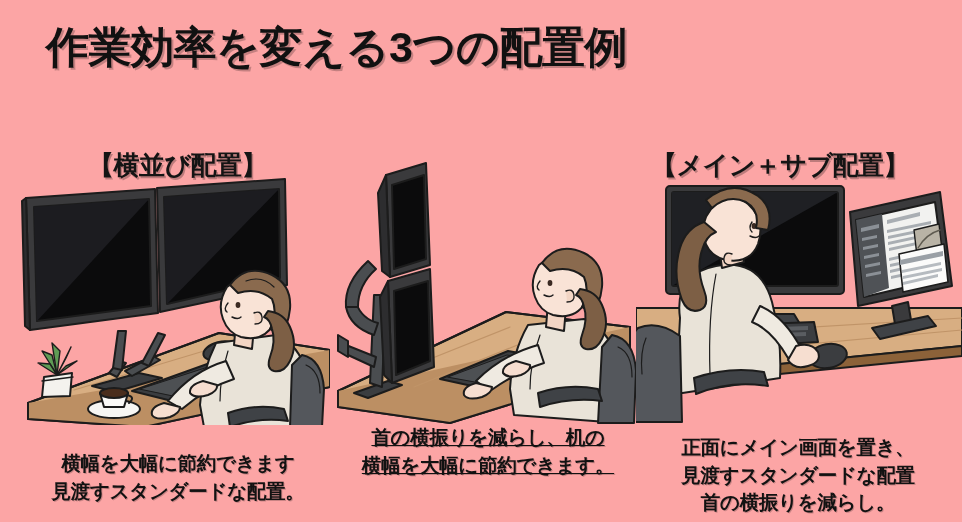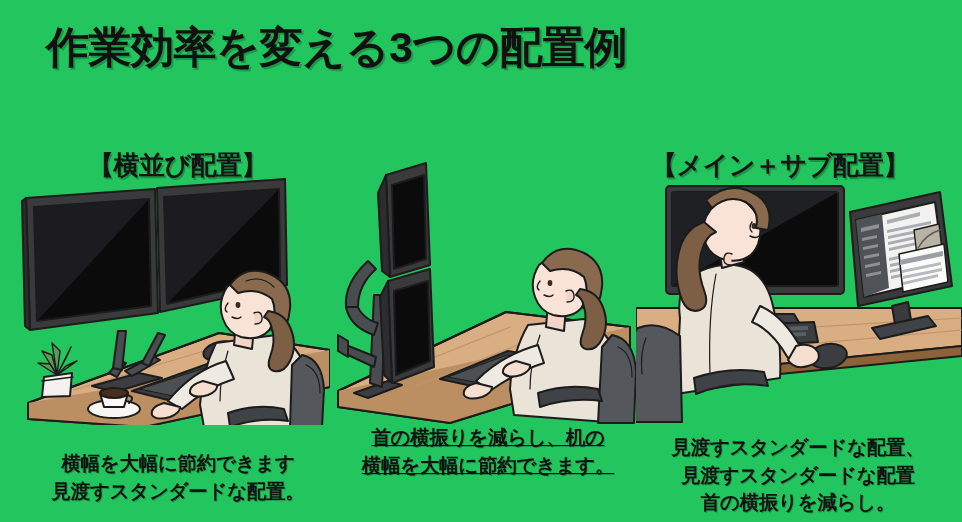--- a/index.html
+++ b/index.html
@@ -11,21 +11,21 @@
     width: 962px;
     height: 522px;
     overflow: hidden;
     font-family: "Liberation Sans", "DejaVu Sans", sans-serif;
     position: relative;
   }
   #page {
     position: relative;
     width: 962px;
     height: 522px;
-    background: #22c55e;
+    background: #fca5a5;
     overflow: hidden;
   }
 
   
   .main-title {
     position: absolute;
     left: 46px;
     top: 26px;
     font-size: 43px;
     font-weight: 900;
@@ -354,18 +354,18 @@
     <span class="ln">横幅を大幅に節約できます</span>
     <span class="ln">見渡すスタンダードな配置。</span>
   </div>
 
   <div class="caption" id="cap-2">
     <span class="ln">首の横振りを減らし、机の</span>
     <span class="ln">横幅を大幅に節約できます。</span>
   </div>
 
   <div class="caption" id="cap-3">
-    <span class="ln">見渡すスタンダードな配置、</span>
+    <span class="ln">正面にメイン画面を置き、</span>
     <span class="ln">見渡すスタンダードな配置</span>
     <span class="ln">首の横振りを減らし。</span>
   </div>
 
 </div>
 
 </body></html>

